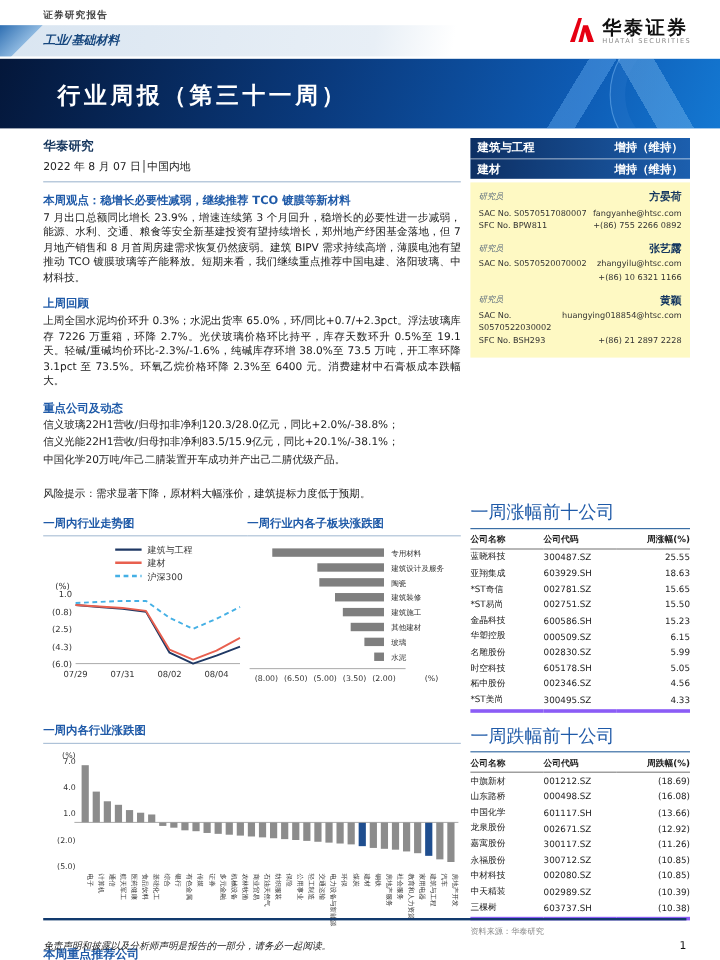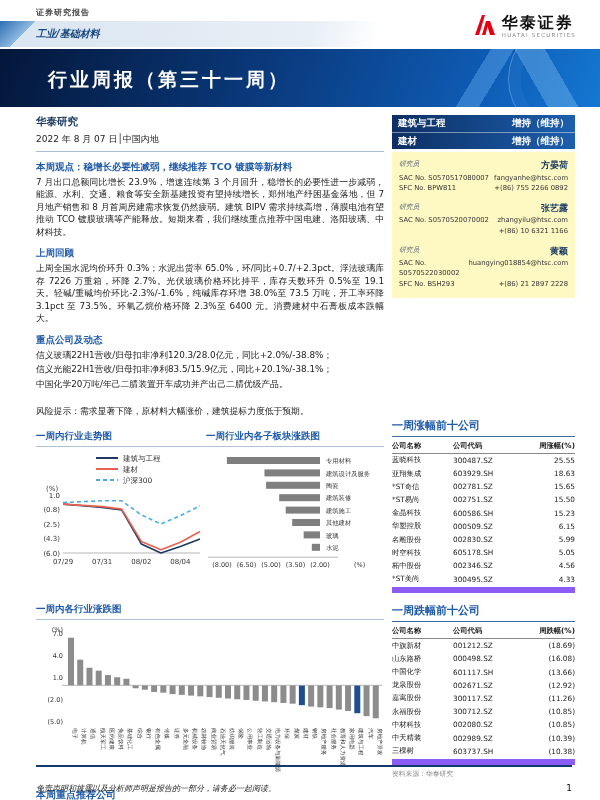--- a/index.html
+++ b/index.html
@@ -51,26 +51,26 @@
   .rating-row { height:17px; display:flex; justify-content:space-between; align-items:center; padding:0 6px;
       background:linear-gradient(90deg,#0d2f63,#1c5fae); color:#fff; font-size:9.5px; font-weight:bold; }
   .rating-row + .rating-row { border-top:1px solid rgba(255,255,255,.45); }
   .analyst-box { background:#fef9c3; padding:7px 7px 9px; margin-top:3px; }
   .analyst { margin-bottom:9px; }
   .analyst:last-child { margin-bottom:0; }
   .a-line { display:flex; justify-content:space-between; font-size:6.8px; color:#333; line-height:1.5; }
   .a-role { color:#5a6b7d; font-style:italic; }
   .a-name { font-weight:bold; color:#14365f; font-size:9px;margin-left:12px; }
 
-  .tbl-title { font-size:11px; font-weight:bold; color:#1f5aa8; padding-bottom:3px; border-bottom:1.5px solid #3a6ea5; }
+  .tbl-title { font-size:15px; font-weight:normal; color:#1f5aa8; padding-bottom:3px; border-bottom:1.5px solid #3a6ea5; }
   .mini-table { width:100%; border-collapse:collapse; table-layout:fixed; font-size:7.3px; margin-top:1px; }
   .mini-table th { font-weight:bold; text-align:left; padding:3px 0 2px; border-bottom:1px solid #888; }
   .mini-table td { padding:1.6px 0; color:#222; }
   .mini-table .num, .mini-table th.num { text-align:right; }
-  .mini-table tbody tr:last-child td { border-bottom:6px solid #8b5cf6; padding-bottom:3px; }
+  .mini-table tbody tr:last-child td { border-bottom:3px solid #8b5cf6; padding-bottom:3px; }
   .gainers-block { margin-top:120px; }
   .losers-block { margin-top:10px; }
   .source-note { font-size:6.8px; color:#8a8a8a; margin-top:4px; }
 
   
   .recommend { padding:6px 28px 0 36px; }
   .rec-title { border-bottom:1.5px solid #3a6ea5; padding-bottom:3px; font-size:10px; font-weight:bold; color:#1f5aa8; }
 
   
   .footer { position:absolute; left:36px; right:28px; bottom:6px; border-top:2px solid #123a6d; padding-top:16px;

